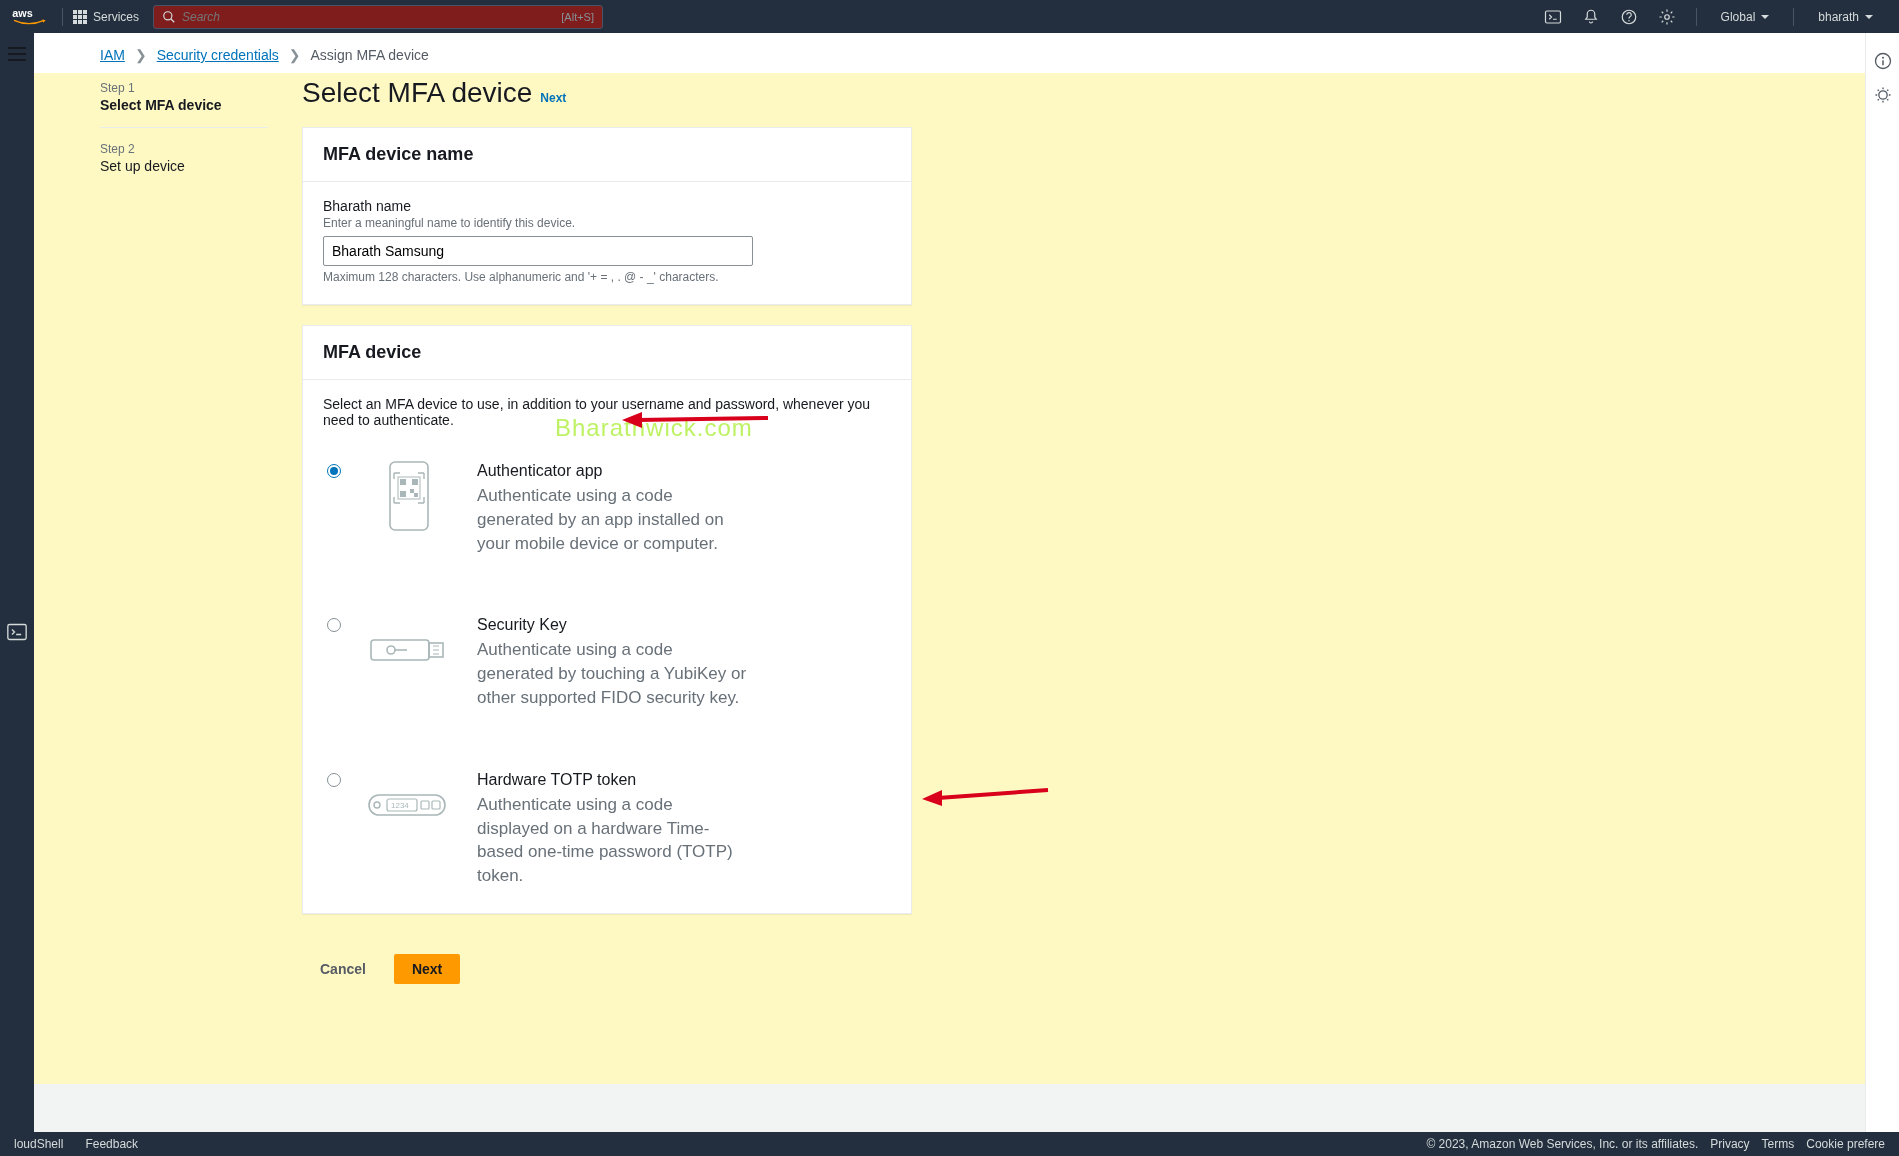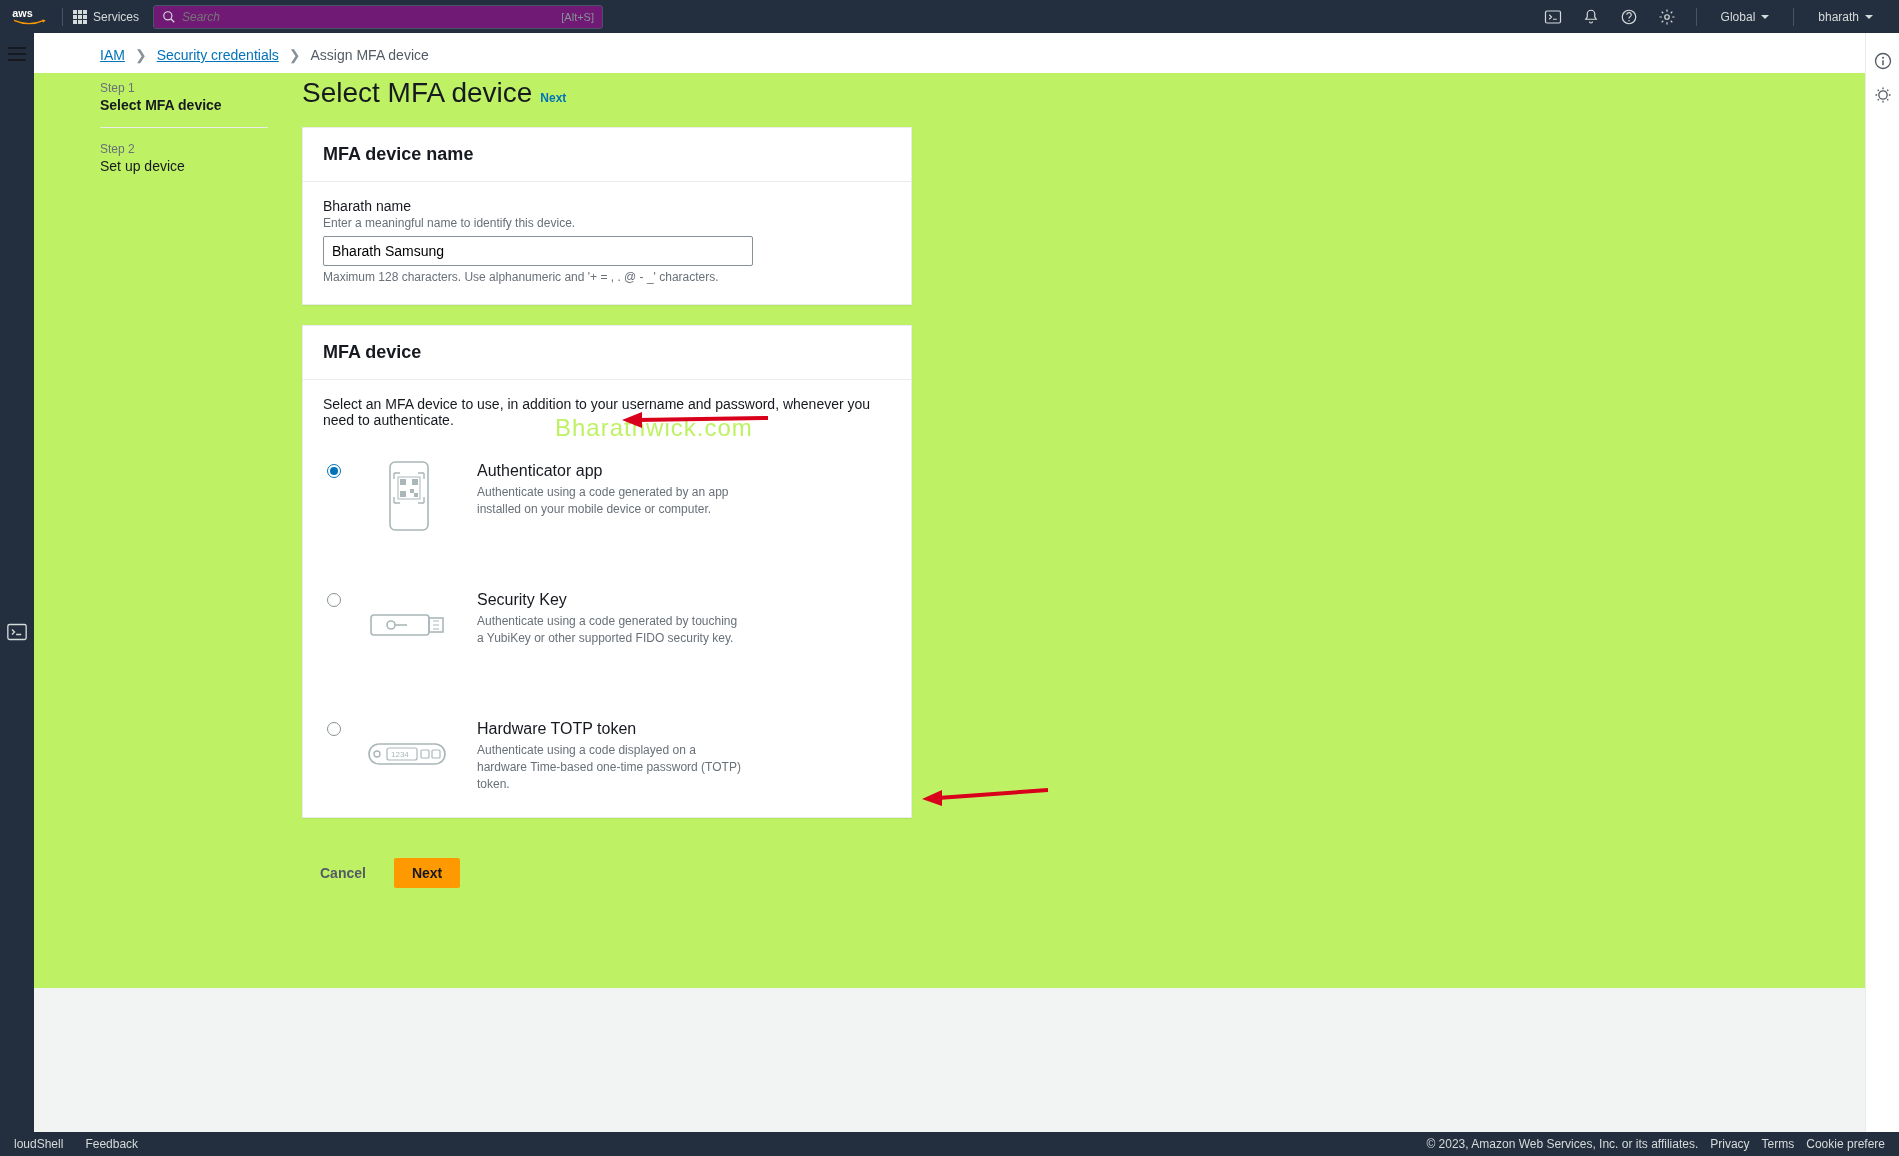--- a/index.html
+++ b/index.html
@@ -5,21 +5,21 @@
 * { margin:0; padding:0; box-sizing:border-box; font-family:"Amazon Ember","Helvetica Neue",Arial,sans-serif; }
 body { background:#16191f; color:#16191f; width:1899px; height:1156px; overflow:hidden; position:relative; }
 
 
 .topnav { height:33px; background:#232f3e; display:flex; align-items:center; padding:0 12px; color:#d5dbdb; font-size:12px; }
 .aws-logo { width:34px; height:20px; margin-right:6px; display:flex; }
 .topnav-divider { width:1px; height:18px; background:#4a5366; margin:0 10px; }
 .services-btn { display:flex; align-items:center; gap:6px; cursor:pointer; }
 .grid-icon { display:grid; grid-template-columns:repeat(3,4px); grid-template-rows:repeat(3,4px); gap:1px; }
 .grid-icon span { background:#d5dbdb; }
-.search-wrap { margin-left:14px; display:flex; align-items:center; background:#701a75; border:1px solid #4a5366; border-radius:3px; height:24px; width:450px; padding:0 8px; position:relative; }
+.search-wrap { margin-left:14px; display:flex; align-items:center; background:#7f1d1d; border:1px solid #4a5366; border-radius:3px; height:24px; width:450px; padding:0 8px; position:relative; }
 .search-wrap input { flex:1; background:transparent; border:none; outline:none; color:#d5dbdb; font-size:12px; font-style:italic; margin-left:6px; }
 .search-kbd { position:absolute; right:8px; color:#879196; font-size:11px; }
 .topnav-right { margin-left:auto; display:flex; align-items:center; gap:0; }
 .topnav-icon { width:38px; height:33px; display:flex; align-items:center; justify-content:center; cursor:pointer; }
 .region-sel, .user-sel { padding:0 14px; display:flex; align-items:center; gap:4px; cursor:pointer; height:33px; }
 .caret-dn { width:0; height:0; border-left:4px solid transparent; border-right:4px solid transparent; border-top:4px solid #d5dbdb; margin-left:2px; }
 
 
 .left-gutter { position:absolute; top:33px; left:0; width:34px; bottom:0; background:#232f3e; }
 .left-gutter .ham { position:absolute; top:14px; left:8px; cursor:pointer; color:#545b64;}
@@ -31,21 +31,21 @@
 
 
 .main { position:absolute; top:33px; left:34px; right:34px; bottom:0; background:#f2f3f3; overflow:auto; }
 
 
 .crumbs { padding:14px 0 10px 66px; display:flex; align-items:center; gap:10px; font-size:14px; background:#fff; }
 .crumbs a { color:#0073bb; text-decoration:underline; cursor:pointer; }
 .crumbs .sep { color:#879196; }
 .crumbs .current { color:#545b64; }
 
-.content-row { display:flex; padding:0 66px 40px 66px; gap:34px; background:#bef264; }
+.content-row { display:flex; padding:0 66px 40px 66px; gap:34px; background:#fef9c3; }
 
 
 .wizard { width:168px; flex-shrink:0; padding-top:8px; }
 .wiz-step { padding:0 0 14px 0; border-bottom:1px solid #e9ebed; margin-bottom:14px; }
 .wiz-step:last-child { border-bottom:none; }
 .wiz-step-label { font-size:12px; color:#687078; }
 .wiz-step-title { font-size:14px; color:#16191f; margin-top:2px; }
 .wiz-step.active .wiz-step-title { font-weight:700; }
 
 
@@ -65,21 +65,21 @@
 .intro { font-size:14px; color:#16191f; margin-bottom:24px; }
 
 .device-opt { display:flex; align-items:flex-start; gap:24px; padding:10px 4px 50px 4px; border-bottom:1px solid transparent; }
 .device-opt:last-child { padding-bottom:4px; }
 .radio { margin-top:2px; width:14px; height:14px; border-radius:50%; border:1px solid #879196; display:flex; align-items:center; justify-content:center; cursor:pointer; flex-shrink:0; }
 .radio.selected { border-color:#0073bb; }
 .radio.selected::after { content:""; width:8px; height:8px; border-radius:50%; background:#0073bb; }
 .device-pic { width:88px; height:68px; flex-shrink:0; display:flex; align-items:center; justify-content:center; }
 .device-text { flex:1; }
 .device-title { font-size:16px; color:#16191f; margin-bottom:4px; }
-.device-desc { font-size:12px; color:#687078; max-width:270px; line-height:1.4; }
+.device-desc { font-size:17px; color:#687078; max-width:270px; line-height:1.4; }
 
 .actions { display:flex; gap:10px; padding:20px 0 60px 0; }
 .btn { height:30px; padding:0 18px; border-radius:2px; font-size:14px; font-weight:700; cursor:pointer; border:none; display:flex; align-items:center; }
 .btn-primary { background:#ff9900; color:#16191f; }
 .btn-link { background:transparent; color:#545b64; }
 
 
 .footer { position:absolute; left:0; right:0; bottom:0; height:24px; background:#232f3e; color:#d5dbdb; font-size:12px; display:flex; align-items:center; padding:0 14px; }
 .footer .left { display:flex; gap:22px; }
 .footer .right { margin-left:auto; display:flex; gap:12px; align-items:center; }

